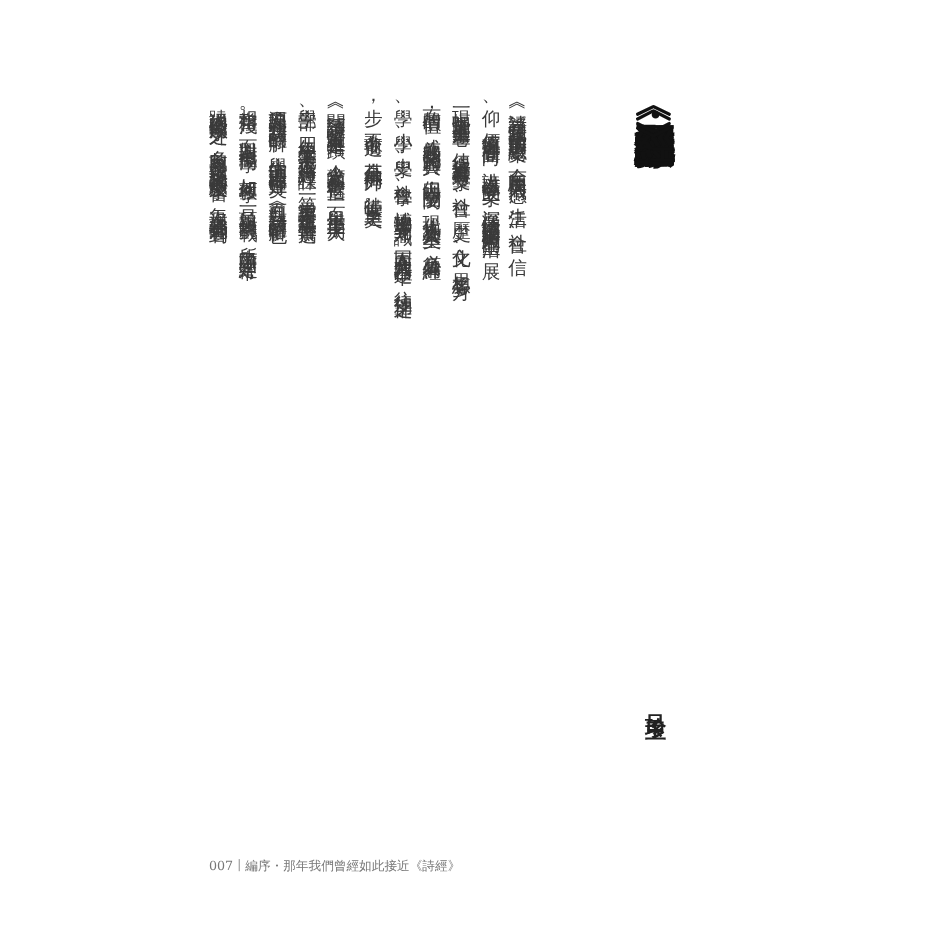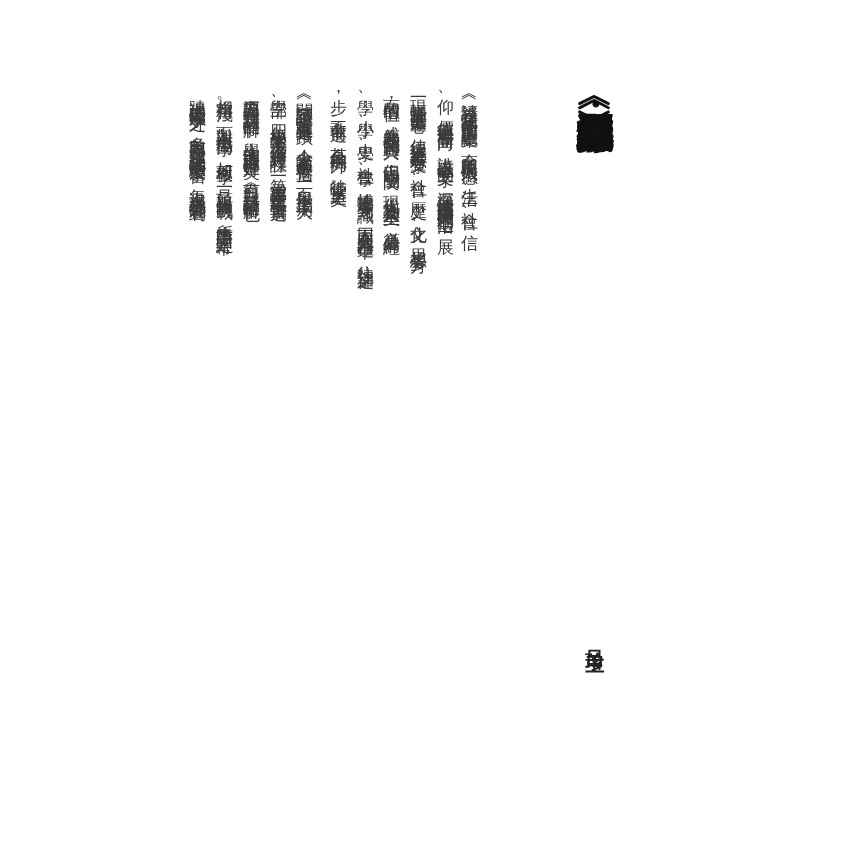--- a/index.html
+++ b/index.html
@@ -65,14 +65,17 @@
   <div class="vcol body-col" style="left:406px;">現一幅豐富的生活畫卷，使得這部經書具有文學、社會、歷史、文化、思想等多方</div>
   <div class="vcol body-col" style="left:379px;">面的價值，成為我國文化的寶典。但因時空隔閡，現代人想入其堂奧，必須具備經</div>
   <div class="vcol body-col" style="left:353px;">學、小學、史學、社會學、博物學等多元知識，因而在入其門徑途中，往往望之卻</div>
   <div class="vcol body-col" style="left:326px;">步，不敢前進；甚至徘徊門外，徒嘆宮室之美。</div>
   <div class="vcol body-col" style="left:292px; top:88px;">《閱讀詩經》一書的誕生是奇蹟，令人驚嘆和不敢置信！一百學年度上學期大</div>
   <div class="vcol body-col" style="left:266px;">學部三、四年級學生共七十人選修「詩經」課程，第一堂課要學生在黑板上書寫選</div>
   <div class="vcol body-col" style="left:239px;">課原因和對《詩經》的瞭解，學生的選課理由不僅好笑，而且對《詩經》的瞭解也</div>
   <div class="vcol body-col" style="left:212px;">相當粗淺。面對這七十位同學，如何教學？是一項艱難的挑戰。所幸除了固定經常</div>
   <div class="vcol body-col" style="left:185px;">蹺課的幾位同學之外，多數同學是以恭謹認真的態度來學習，每次上課我都能看到</div>
 
+  <div class="footer">
+    <span>007</span><span class="sep"></span><span>編序・那年我們曾經如此接近《詩經》</span>
+  </div>
 
 </div>
 
 </body></html>

